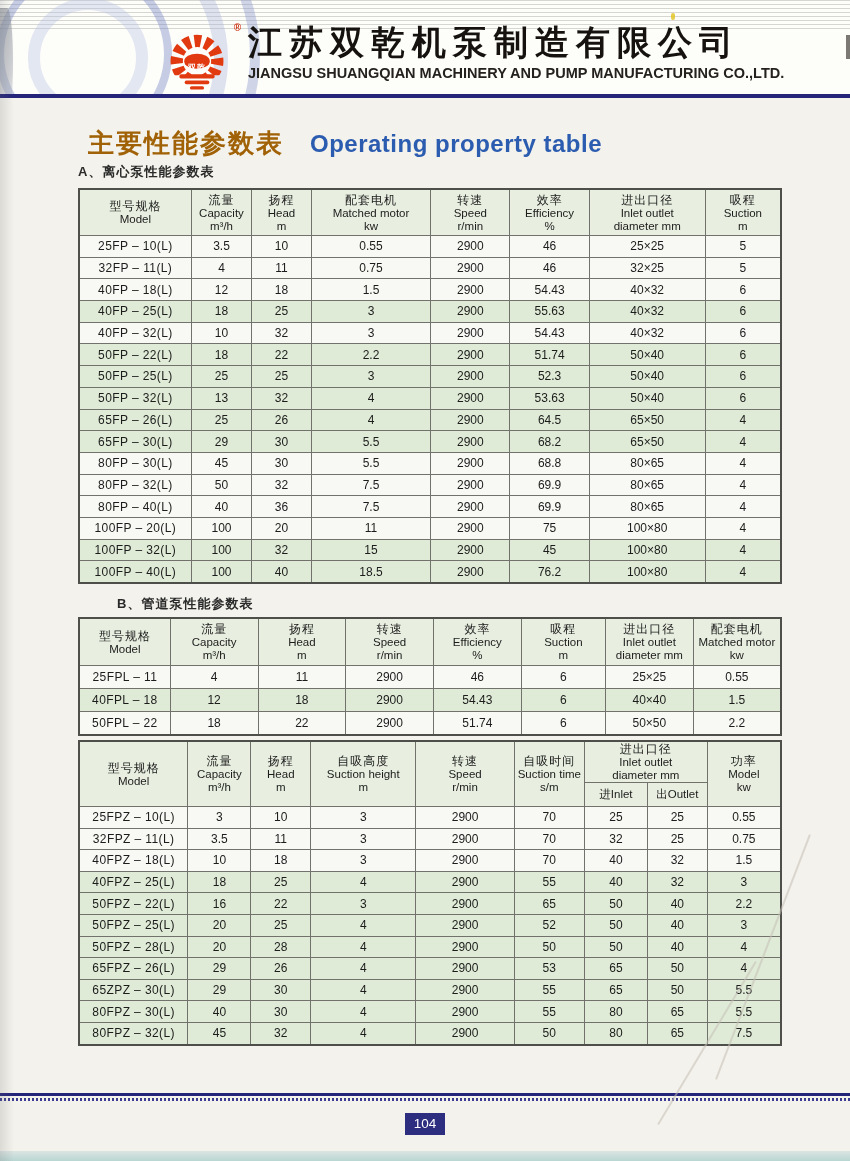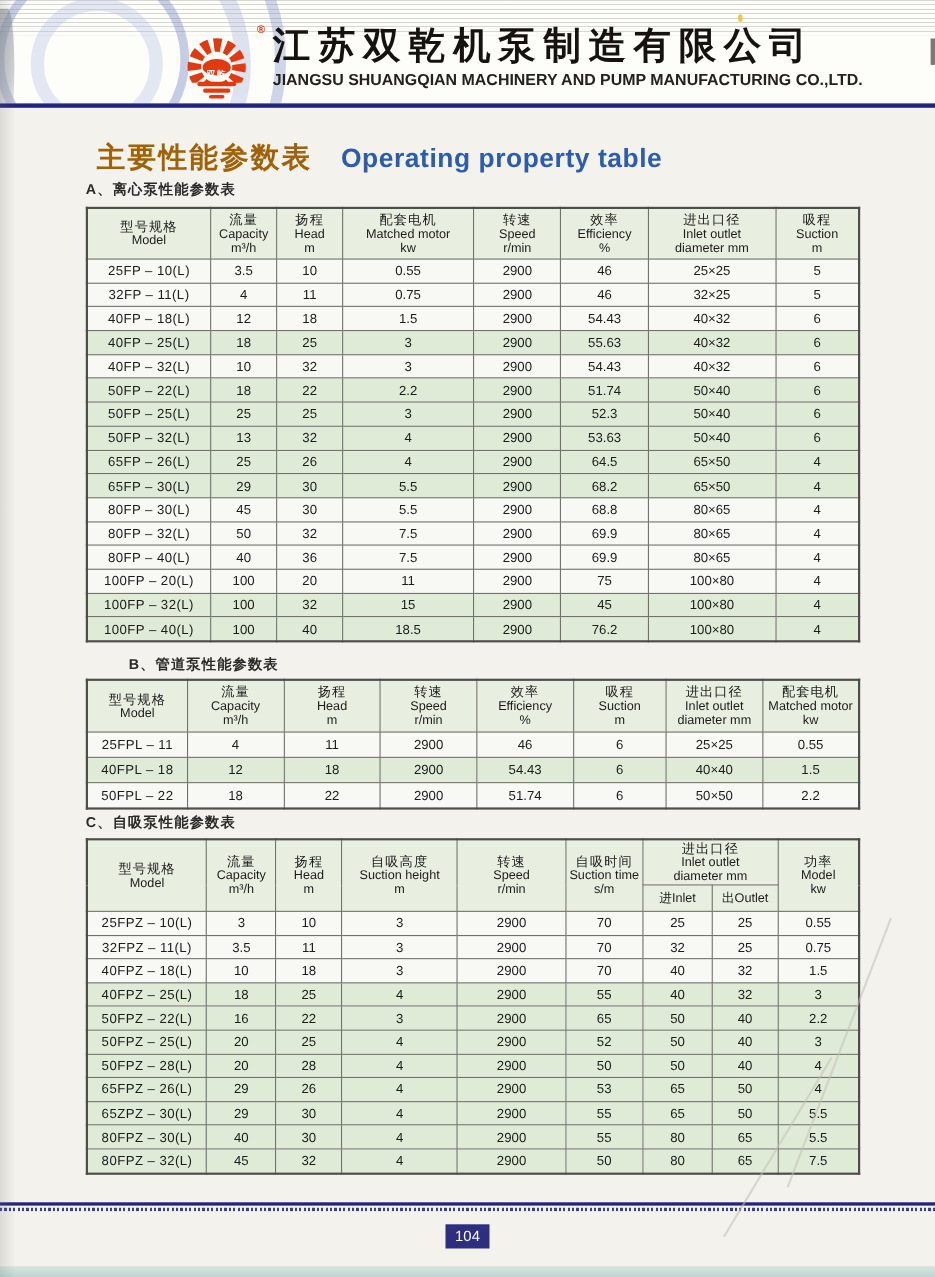--- a/index.html
+++ b/index.html
@@ -439,21 +439,20 @@
             <td data-name="value-cell">51.74</td>
             <td data-name="value-cell">6</td>
             <td data-name="value-cell">50×50</td>
             <td data-name="value-cell">2.2</td>
           </tr>
         </tbody>
     </table>
   </section>
 
   <section class="tsec" id="secC" data-name="self-priming-pump-table-section">
-    <div class="sec-label" data-name="section-label">C、自吸泵性能参数表</div>
     <table data-name="self-priming-pump-spec-table">
         <colgroup>
           <col style="width: 15.5%;">
           <col style="width: 9%;">
           <col style="width: 8.5%;">
           <col style="width: 15%;">
           <col style="width: 14%;">
           <col style="width: 10%;">
           <col style="width: 9%;">
           <col style="width: 8.5%;">

